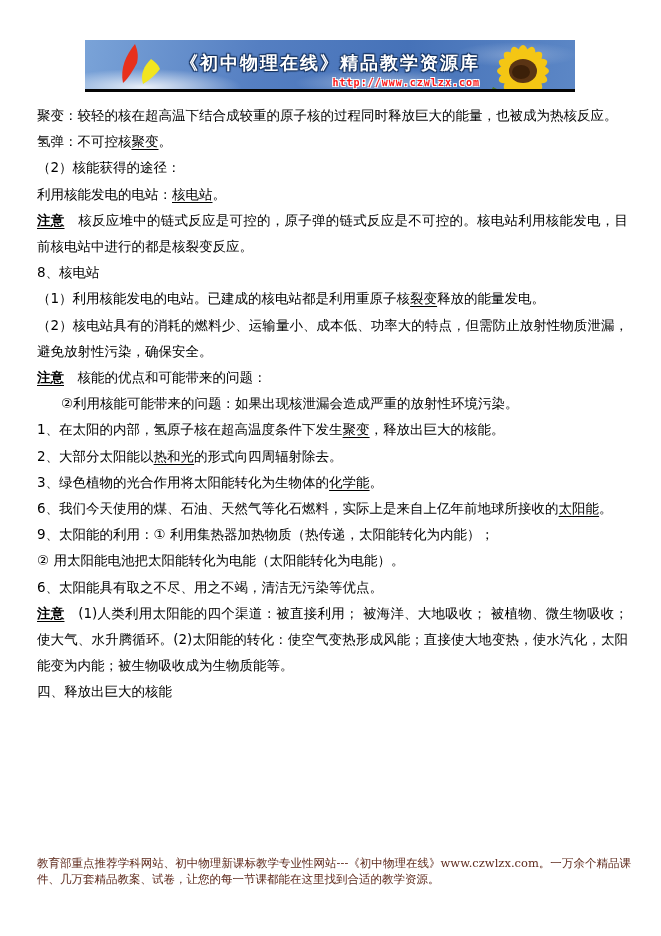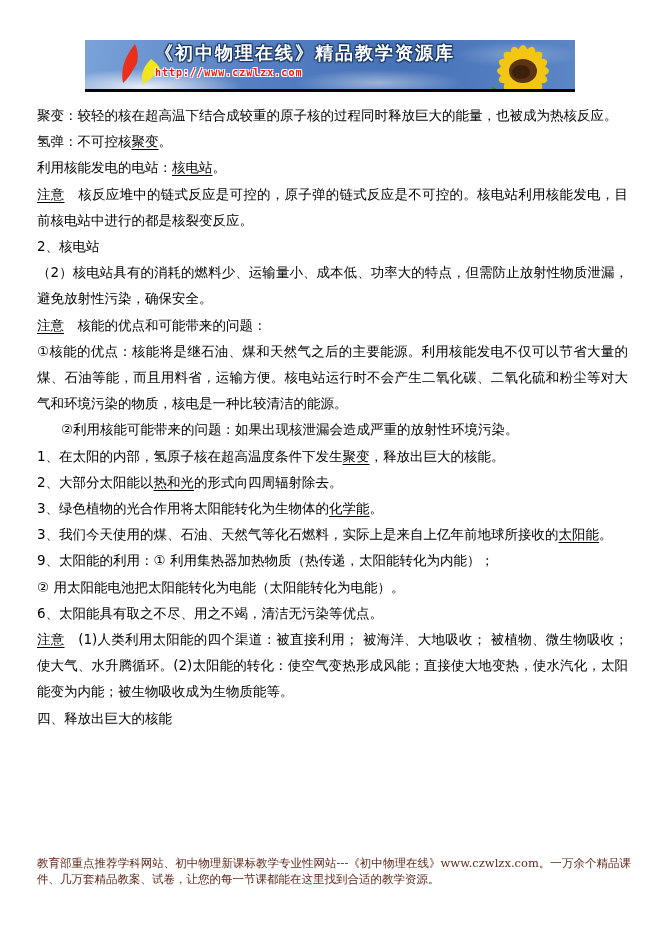--- a/index.html
+++ b/index.html
@@ -12,40 +12,40 @@
     position:absolute;left:85px;top:40px;width:490px;height:49px;
     background:
       radial-gradient(ellipse 140px 26px at 12% 96%, rgba(255,255,255,.85), rgba(255,255,255,0) 70%),
       radial-gradient(ellipse 120px 20px at 60% 88%, rgba(255,255,255,.45), rgba(255,255,255,0) 70%),
       radial-gradient(ellipse 90px 18px at 88% 30%, rgba(255,255,255,.25), rgba(255,255,255,0) 70%),
       linear-gradient(100deg,#7aa3d8 0%,#557fc2 35%,#4672b8 65%,#5c87c6 100%);
     border-bottom:3px solid #050505;
     overflow:hidden;
   }
   .banner-logo{position:absolute;left:28px;top:2px;}
-  .banner-text{position:absolute;left:70px;right:95px;top:2px;text-align:left;}
+  .banner-text{position:absolute;left:70px;right:95px;top:12px;text-align:right;}
   .banner-title{
     font-family:"DejaVu Serif",serif;font-weight:bold;font-size:18px;line-height:22px;
     color:#ffffff;letter-spacing:2px;white-space:nowrap;
     text-shadow:1px 1px 1px #16325e,-1px -1px 1px #16325e,1px -1px 1px #16325e,-1px 1px 1px #16325e;
   }
   .banner-url{
     font-family:"DejaVu Sans Mono",monospace;font-weight:bold;font-size:10px;line-height:18px;
     color:#ff1515;letter-spacing:1px;white-space:nowrap;
     text-shadow:1px 1px 0 #ffffff,-1px -1px 0 #ffffff,1px -1px 0 #ffffff,-1px 1px 0 #ffffff;
   }
   .sunflower{position:absolute;right:0px;bottom:-8px;}
   
   .doc-body{
     position:absolute;left:37px;top:102px;width:591px;
     font-size:13.5px;line-height:26.2px;text-align:justify;
   }
   .doc-body p{margin:0;padding:0;}
   .doc-body p.indent2{text-indent:24px;}
-  .bold{font-weight:normal;}
+  .bold{font-weight:bold;}
   .underline{text-decoration:underline;text-underline-offset:3px;}
   
   .footer{
     position:absolute;left:37px;top:856px;width:594px;
     font-family:"DejaVu Serif",serif;font-weight:normal;
     font-size:11.5px;line-height:15.5px;color:#5e2a1c;text-align:justify;
   }
 </style>
 </head>
 <body>
@@ -80,31 +80,32 @@
           <ellipse rx="9" ry="7" fill="#3c2009" transform="translate(-2,1)"></ellipse>
           <path d="M-30 16 Q-20 22 -8 20 Q-20 28 -34 24 Z" fill="#4f7d2a"></path>
         </g>
       </svg>
     </div>
   </div>
 
   <div class="doc-body" id="doc-body">
       <p><span>聚变：较轻的核在超高温下结合成较重的原子核的过程同时释放巨大的能量，也被成为热核反应。</span></p>
       <p><span>氢弹：不可控核</span><span class="underline">聚变</span><span>。</span></p>
+      <p><span>（2）核能获得的途径：</span></p>
       <p><span>利用核能发电的电站：</span><span class="underline">核电站</span><span>。</span></p>
       <p><span class="bold underline">注意</span><span>　核反应堆中的链式反应是可控的，原子弹的链式反应是不可控的。核电站利用核能发电，目前核电站中进行的都是核裂变反应。</span></p>
-      <p><span>2、核电站</span></p>
+      <p><span>8、核电站</span></p>
+      <p><span>（1）利用核能发电的电站。已建成的核电站都是利用重原子核</span><span class="underline">裂变</span><span>释放的能量发电。</span></p>
       <p><span>（2）核电站具有的消耗的燃料少、运输量小、成本低、功率大的特点，但需防止放射性物质泄漏，避免放射性污染，确保安全。</span></p>
       <p><span class="bold underline">注意</span><span>　核能的优点和可能带来的问题：</span></p>
-      <p><span>①核能的优点：核能将是继石油、煤和天然气之后的主要能源。利用核能发电不仅可以节省大量的煤、石油等能，而且用料省，运输方便。核电站运行时不会产生二氧化碳、二氧化硫和粉尘等对大气和环境污染的物质，核电是一种比较清洁的能源。</span></p>
       <p class="indent2"><span>②利用核能可能带来的问题：如果出现核泄漏会造成严重的放射性环境污染。</span></p>
       <p><span>1、在太阳的内部，氢原子核在超高温度条件下发生</span><span class="underline">聚变</span><span>，释放出巨大的核能。</span></p>
       <p><span>2、大部分太阳能以</span><span class="underline">热和光</span><span>的形式向四周辐射除去。</span></p>
       <p><span>3、绿色植物的光合作用将太阳能转化为生物体的</span><span class="underline">化学能</span><span>。</span></p>
-      <p><span>3、我们今天使用的煤、石油、天然气等化石燃料，实际上是来自上亿年前地球所接收的</span><span class="underline">太阳能</span><span>。</span></p>
+      <p><span>6、我们今天使用的煤、石油、天然气等化石燃料，实际上是来自上亿年前地球所接收的</span><span class="underline">太阳能</span><span>。</span></p>
       <p><span>9、太阳能的利用：① 利用集热器加热物质（热传递，太阳能转化为内能）；</span></p>
       <p><span>② 用太阳能电池把太阳能转化为电能（太阳能转化为电能）。</span></p>
       <p><span>6、太阳能具有取之不尽、用之不竭，清洁无污染等优点。</span></p>
       <p><span class="bold underline">注意</span><span>　(1)人类利用太阳能的四个渠道：被直接利用； 被海洋、大地吸收； 被植物、微生物吸收； 使大气、水升腾循环。(2)太阳能的转化：使空气变热形成风能；直接使大地变热，使水汽化，太阳能变为内能；被生物吸收成为生物质能等。</span></p>
       <p><span>四、释放出巨大的核能</span></p>
     </div>
 
   <div class="footer">
     <span>教育部重点推荐学科网站、初中物理新课标教学专业性网站---《初中物理在线》www.czwlzx.com。一万余个精品课件、几万套精品教案、试卷，让您的每一节课都能在这里找到合适的教学资源。</span>
   </div>

